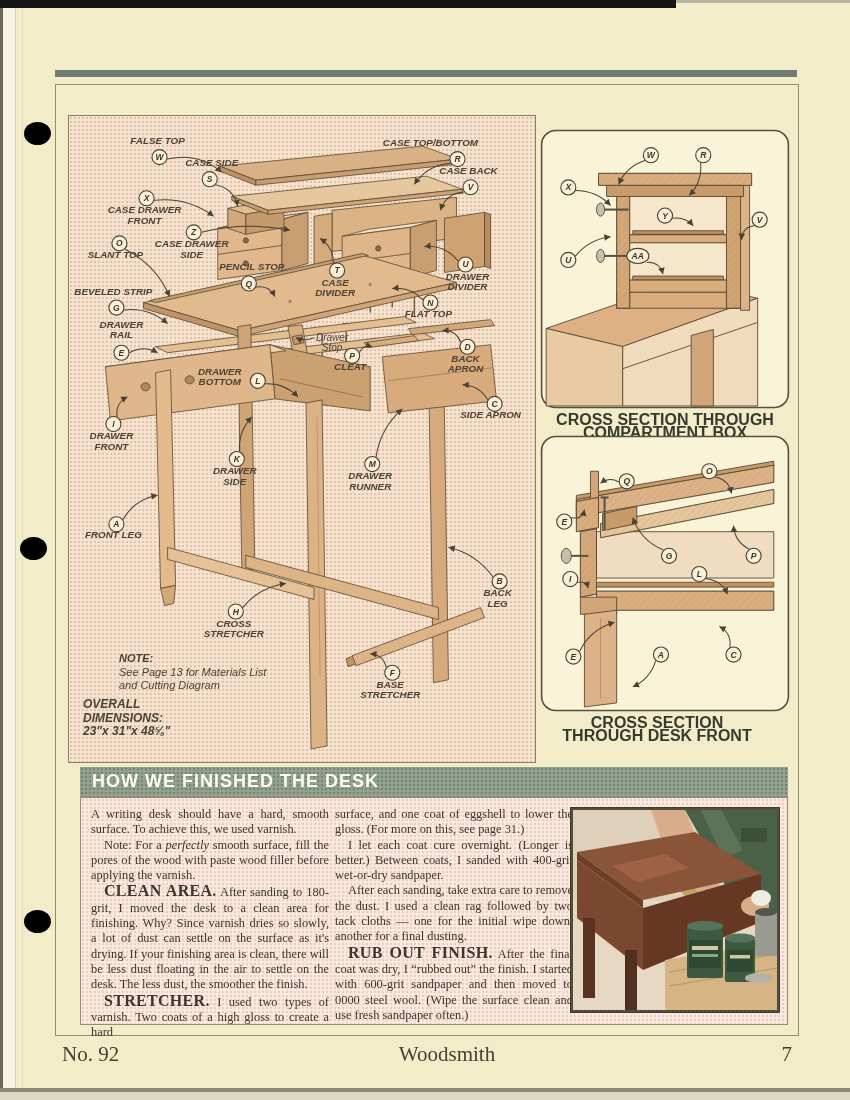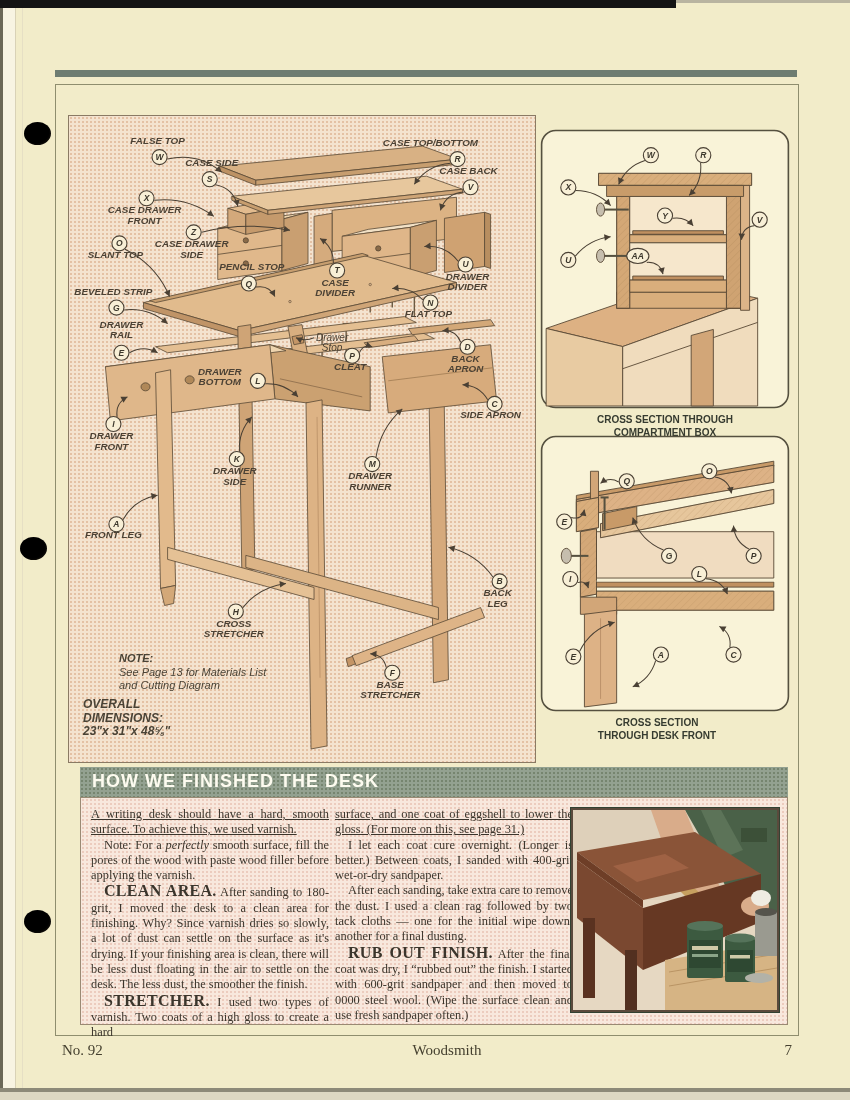--- a/index.html
+++ b/index.html
@@ -14,36 +14,36 @@
   .rule-bar{position:absolute;left:55px;top:70px;width:742px;height:7px;background:#6e7d71;}
   .main-box{position:absolute;left:55px;top:84px;width:742px;height:950px;background:#f2ecc9;border:1px solid #8f8e6e;}
   .exp-title{position:absolute;left:13px;top:3px;font-size:23px;font-weight:bold;letter-spacing:.5px;color:#a5524d;}
   .diagram{position:absolute;left:12px;top:30px;width:466px;height:646px;border:1px solid #8a7a64;
     background-color:#f4e3cf;background-image:radial-gradient(#e4c1a4 .8px,transparent .9px);background-size:4px 4px;}
   .diagram svg{position:absolute;left:0;top:0;}
   .note-block{position:absolute;left:50px;top:536px;font-style:italic;font-size:11px;line-height:13.5px;color:#4a4336;}
   .note-block .b{font-weight:bold;}
   .dims-block{position:absolute;left:14px;top:582px;font-style:italic;font-weight:bold;font-size:12px;line-height:13.5px;color:#4a4336;}
   .cs-box{position:absolute;width:250px;}
-  .cs-caption{position:absolute;width:250px;text-align:center;font-weight:bold;font-size:10px;line-height:13px;color:#363b30;}
+  .cs-caption{position:absolute;width:250px;text-align:center;font-weight:bold;font-size:16px;line-height:13px;color:#363b30;}
   .finish-section{position:absolute;left:24px;top:682px;width:832px;height:256px;}
   .finish-band{position:absolute;left:0;top:0;width:708px;height:30px;background-color:#93a190;
     background-image:radial-gradient(#76856f 1px,transparent 1.1px);background-size:4px 4px;}
   .finish-band span{position:absolute;left:12px;top:4px;font-size:18px;font-weight:bold;letter-spacing:1px;color:#fdfbef;}
   .finish-body{position:absolute;left:0;top:30px;width:706px;height:226px;border:1px solid #9a8a74;
     background-color:#f8e8dd;background-image:radial-gradient(#ecccbe .8px,transparent .9px);background-size:4px 4px;}
   .fin-col{position:absolute;top:9px;width:238px;height:210px;font-family:"Liberation Serif",serif;
     font-size:12.4px;line-height:15.3px;color:#3b352c;text-align:justify;}
   #fin-col1{left:10px;} #fin-col2{left:254px;}
   .para{text-indent:13px;margin:0;}
-  .para.first{text-indent:0;text-decoration:underline;}
+  .para.first{text-indent:0;}
   .lead{font-weight:bold;font-size:16px;letter-spacing:.3px;}
   .para em{font-style:italic;}
   .photo{position:absolute;left:490px;top:10px;width:204px;height:200px;border:2px solid #5a4a3c;outline:1px solid #324232;background:#e2d3bc;}
-  .footer{position:absolute;left:0;top:1042px;width:850px;height:24px;font-family:"Liberation Serif",serif;font-size:15px;color:#45402f;}
+  .footer{position:absolute;left:0;top:1042px;width:850px;height:24px;font-family:"Liberation Serif",serif;font-size:21px;color:#45402f;}
   .footer .fl{position:absolute;left:62px;}
   .footer .fc{position:absolute;left:0;width:850px;text-align:center;padding-left:22px;}
   .footer .fr{position:absolute;right:58px;}
   .bottom-line{position:absolute;left:0;top:1088px;width:850px;height:4px;background:#8d8a78;}
   .bottom-strip{position:absolute;left:0;top:1092px;width:850px;height:8px;background:#ddd8c2;}
   text{font-family:"Liberation Sans",sans-serif;}
   .lbl{font-weight:bold;font-style:italic;fill:#4c4235;font-size:9.8px;}
   .lbl-script{font-style:italic;fill:#4c4235;font-size:10px;}
   .badge-t{font-weight:bold;font-style:italic;fill:#3c372c;font-size:8.5px;}
 </style>

